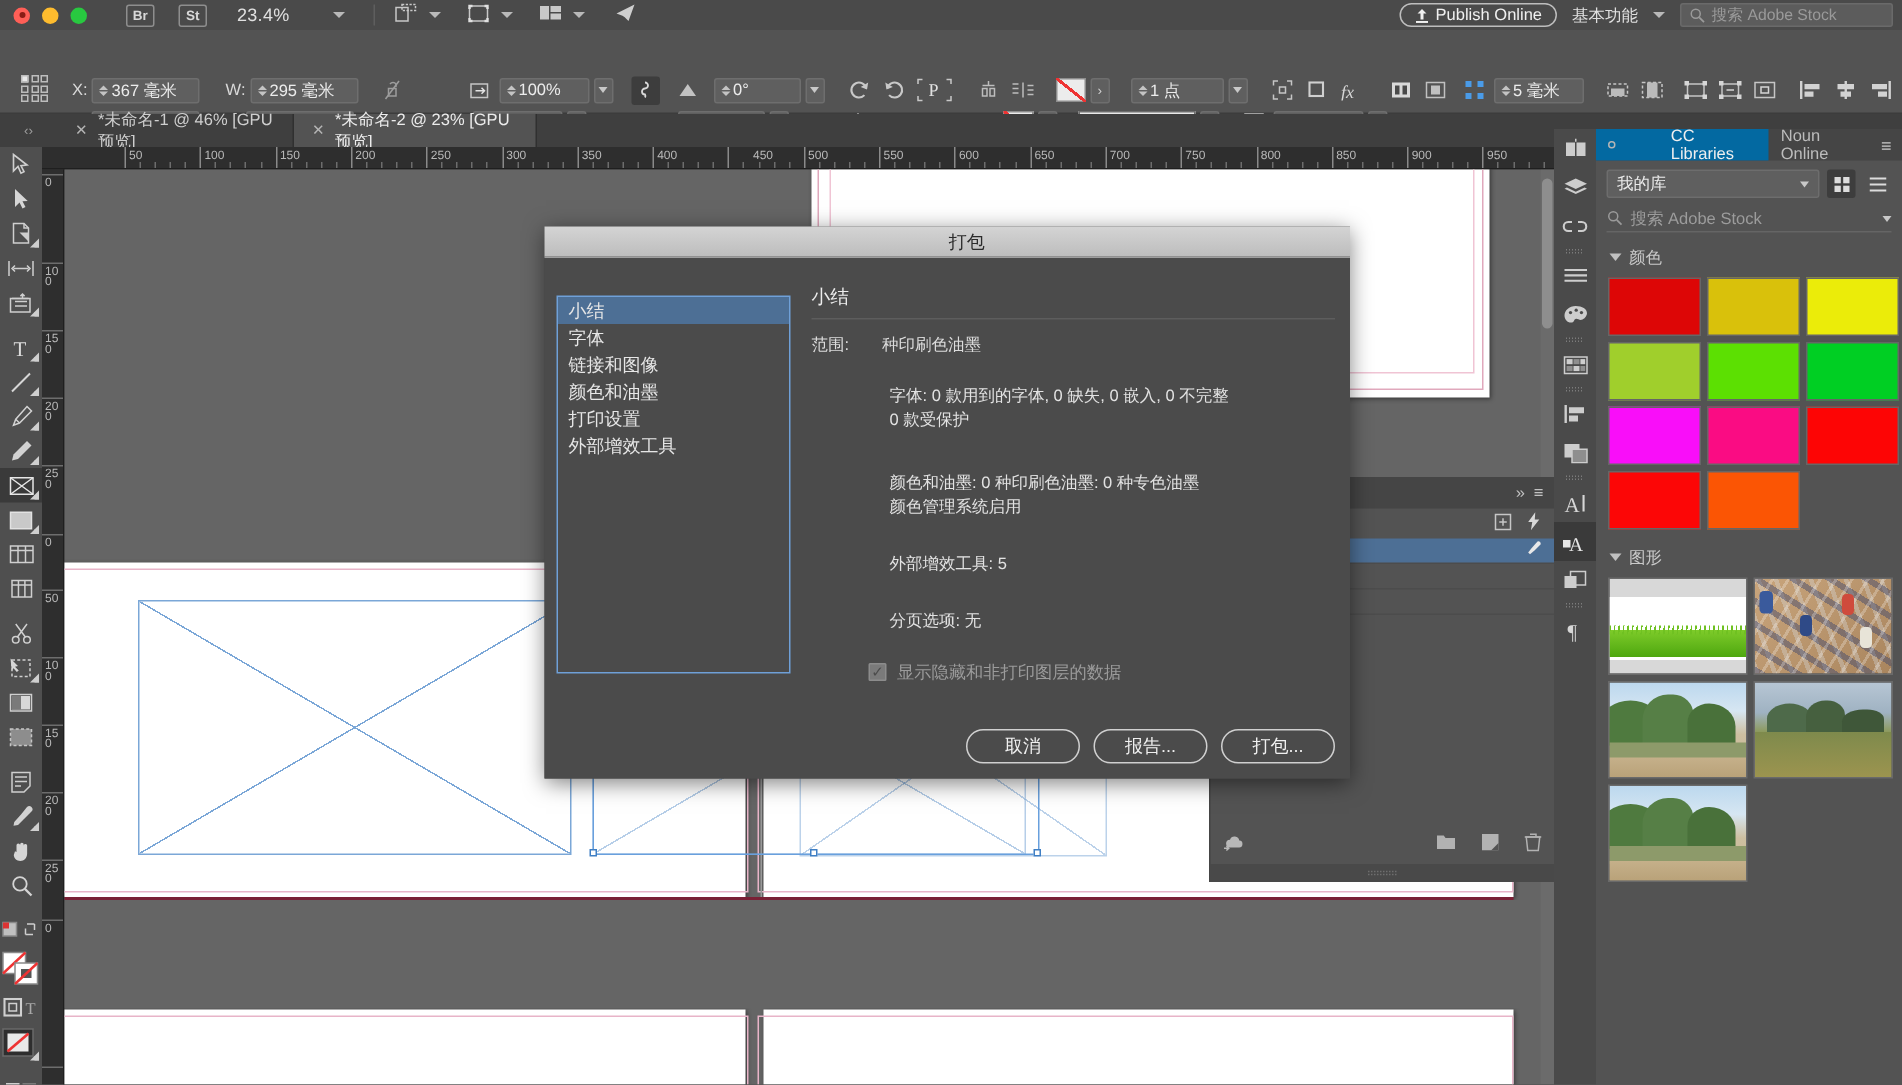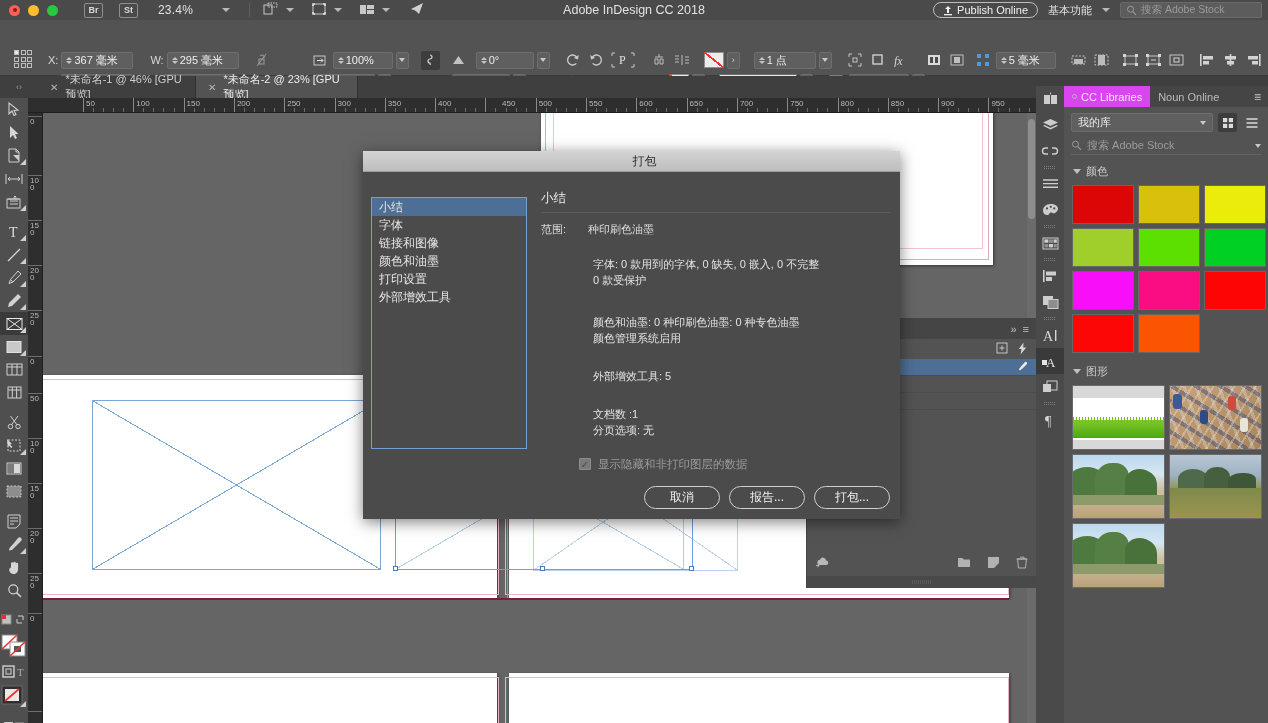--- a/index.html
+++ b/index.html
@@ -152,21 +152,21 @@
   .dgrip { height:7px; display:flex; align-items:center; justify-content:center; }
   .dgrip i { width:12px;height:3px;
     background:repeating-linear-gradient(90deg,#7c7c7c 0 1px, transparent 1px 2px),
                repeating-linear-gradient(90deg,#7c7c7c 0 1px, transparent 1px 2px);
     background-size:2px 1px; background-position:0 0, 0 2px; background-repeat:repeat-x; }
 
   
   .ccpanel { position:absolute; left:1064px; top:86px; width:204px; height:637px; background:#535353; }
   .cctabs { display:flex; align-items:center; height:21px; background:#454545; }
   .cctab { height:21px; display:flex; align-items:center; padding:0 8px; font-size:11px; color:#bcbcbc; }
-  .cctab.active { background:#d946ef; color:#efefef; }
+  .cctab.active { background:#0369a1; color:#efefef;gap:33px; }
   .cctab .dot { width:5px;height:5px;border:1px solid #b5b5b5;border-radius:50%;margin-right:4px;}
   .ccmenu { margin-left:auto; padding-right:7px; color:#c8c8c8; font-size:12px; }
   .ccrow { display:flex; align-items:center; gap:5px; padding:6px 7px 4px 7px; }
   .ccsel { flex:1; height:19px; background:#5f5f5f; border:1px solid #6d6d6d; border-radius:2px;
            display:flex; align-items:center; padding:0 6px; font-size:11px; color:#eaeaea; }
   .viewbtn { width:19px;height:19px;background:#3d3d3d;border-radius:2px;display:flex;align-items:center;justify-content:center; }
   .ccsearch { margin:1px 7px 7px 7px; height:18px; border-bottom:1px solid #656565;
               display:flex; align-items:center; gap:5px; font-size:11px; color:#9c9c9c; }
   .sechead { display:flex; align-items:center; gap:5px; padding:2px 9px; font-size:11px; color:#cacaca; }
   .tri-d { width:0;height:0;border-left:4px solid transparent;border-right:4px solid transparent;border-top:5px solid #c0c0c0; }
@@ -258,21 +258,20 @@
             <rect x="8" y="7" width="7" height="4" fill="#c8c8c8"></rect>
           </svg>
       </span>
       <span class="caret"></span>
       <span style="margin-left:12px;">
         <svg width="16" height="14" viewBox="0 0 16 14">
             <path d="M14 1 L2 7 l4 1.5 L14 1 Z M6 8.5 L14 1 l-4 11 -2.5-2.5 z" fill="#cfcfcf"></path>
           </svg>
       </span>
     </div>
-    <div class="titlebar-title">Adobe InDesign CC 2018</div>
     <div class="tbr">
       <div class="pub-online">
         <svg width="10" height="11" viewBox="0 0 10 11">
             <path d="M5 1 L8 4 H6 v4 H4 V4 H2 Z" fill="#f0f0f0"></path>
             <rect x="1" y="9" width="8" height="1.3" fill="#f0f0f0"></rect>
           </svg>
         <span>Publish Online</span>
       </div>
       <span class="ws-name">基本功能</span>
       <span class="caret"></span>
@@ -1309,21 +1308,20 @@
           <div>0 款受保护</div>
         </div>
         <div class="infoblk g3">
           <div>颜色和油墨: 0 种印刷色油墨: 0 种专色油墨</div>
           <div>颜色管理系统启用</div>
         </div>
         <div class="infoblk g4">
           <div>外部增效工具: 5</div>
         </div>
         <div class="infoblk g5">
-          <div>文档数 :1</div>
           <div>分页选项: 无</div>
         </div>
         <div class="chkrow">
           <span class="chkbox">✓</span>
           <span>显示隐藏和非打印图层的数据</span>
         </div>
       </div>
 
       <div class="btnrow">
         <div class="btn">取消</div>

